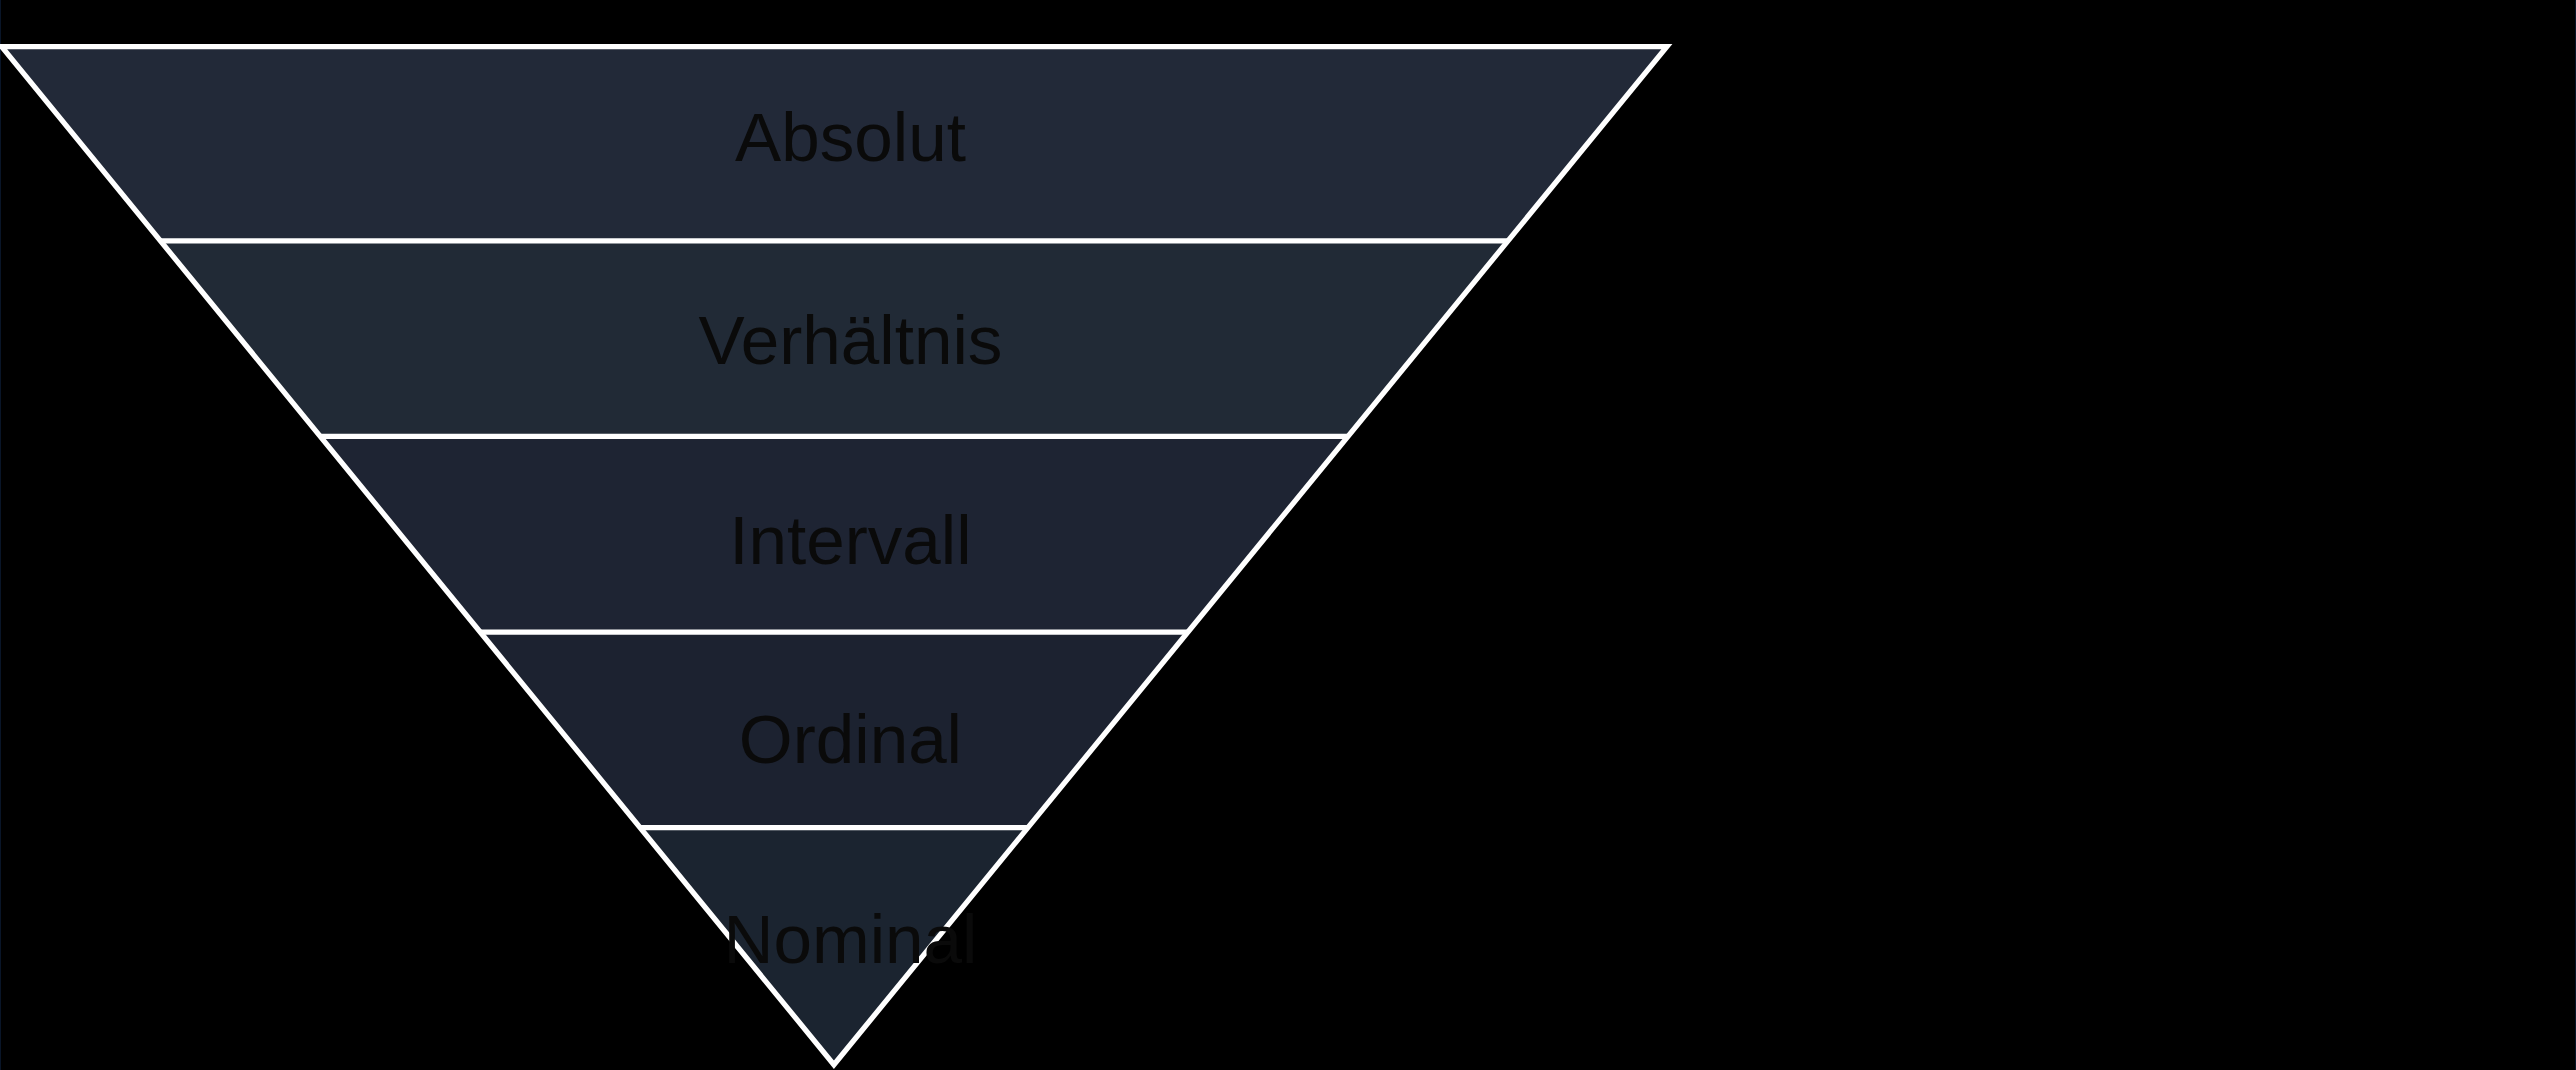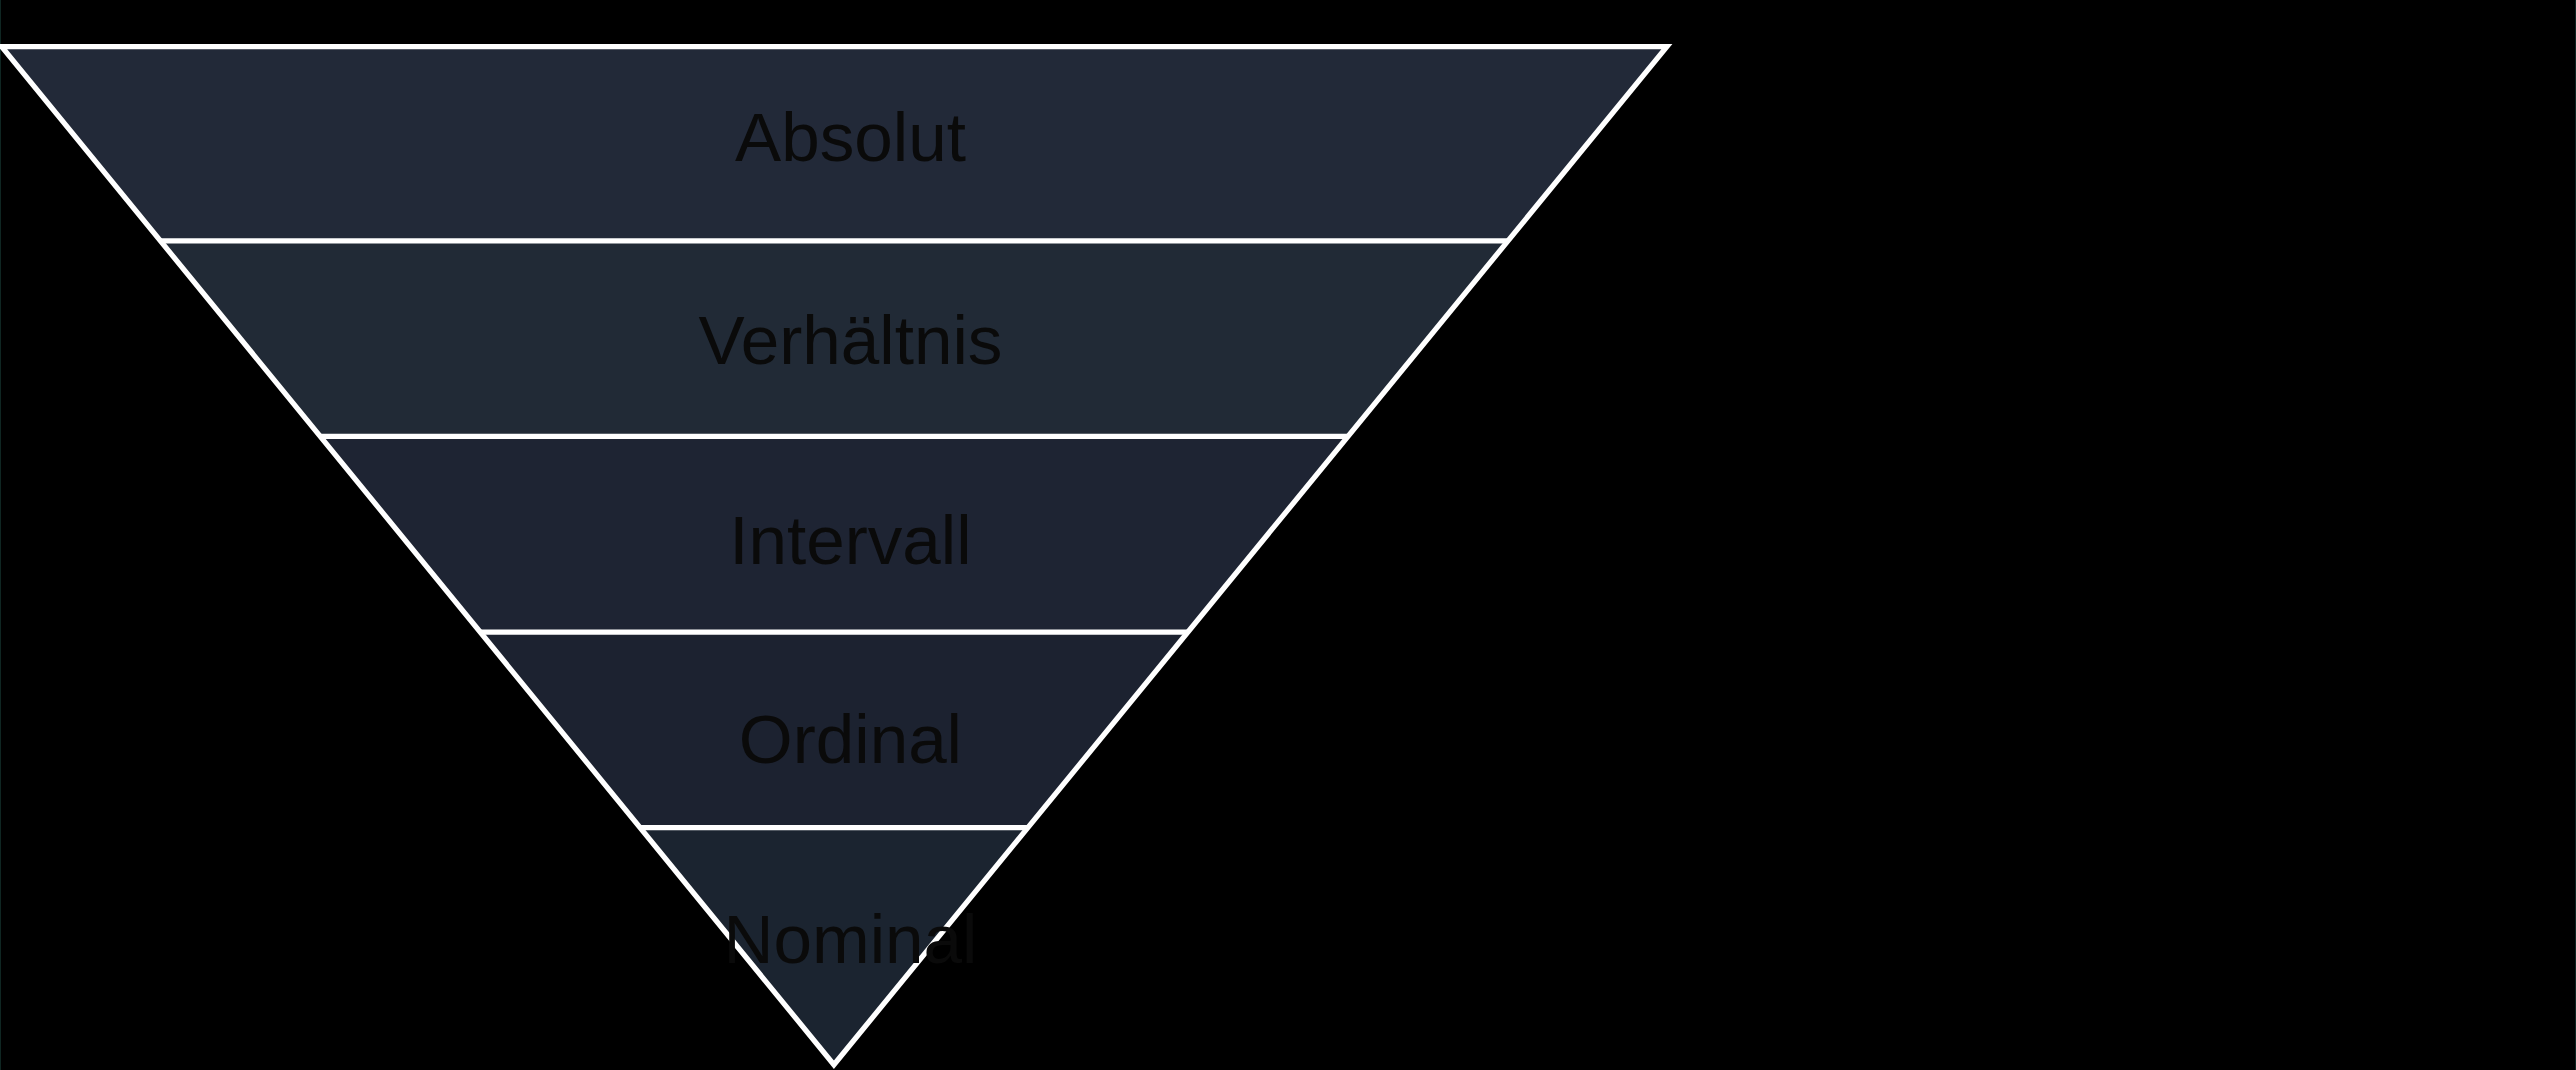--- a/index.html
+++ b/index.html
@@ -12,21 +12,21 @@
     height: 1070px;
     overflow: hidden;
     font-family: "Liberation Sans", sans-serif;
     position: relative;
   }
   #stage {
     position: absolute;
     left: 0; top: 0;
     width: 2576px;
     height: 1070px;
-    background: #5eead4;
+    background: #3b82f6;
   }
   #funnel-svg {
     position: absolute;
     left: 0; top: 0;
     width: 2576px;
     height: 1070px;
     display: block;
   }
   .band-label {
     font-family: "Liberation Sans", sans-serif;

